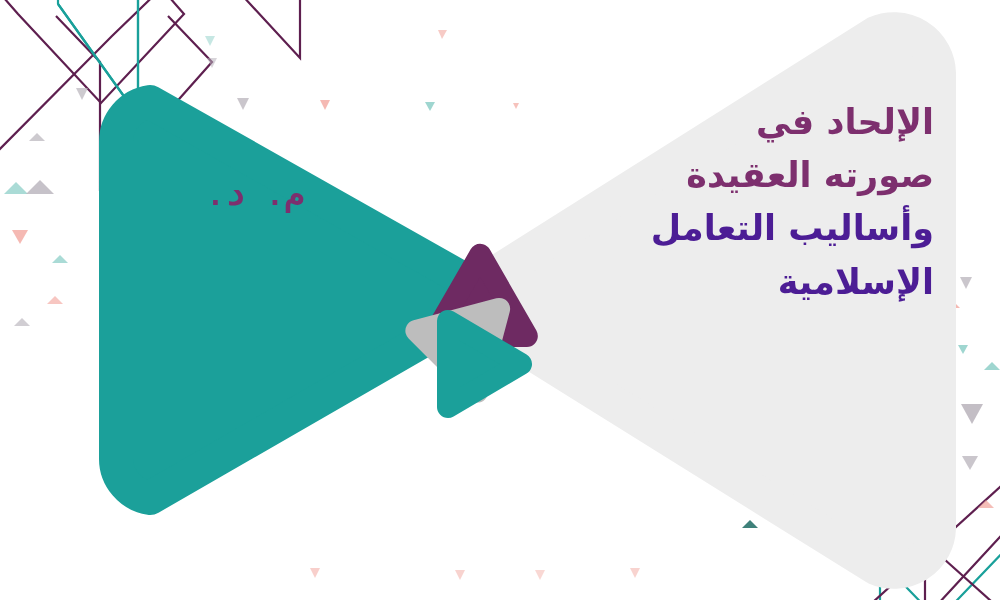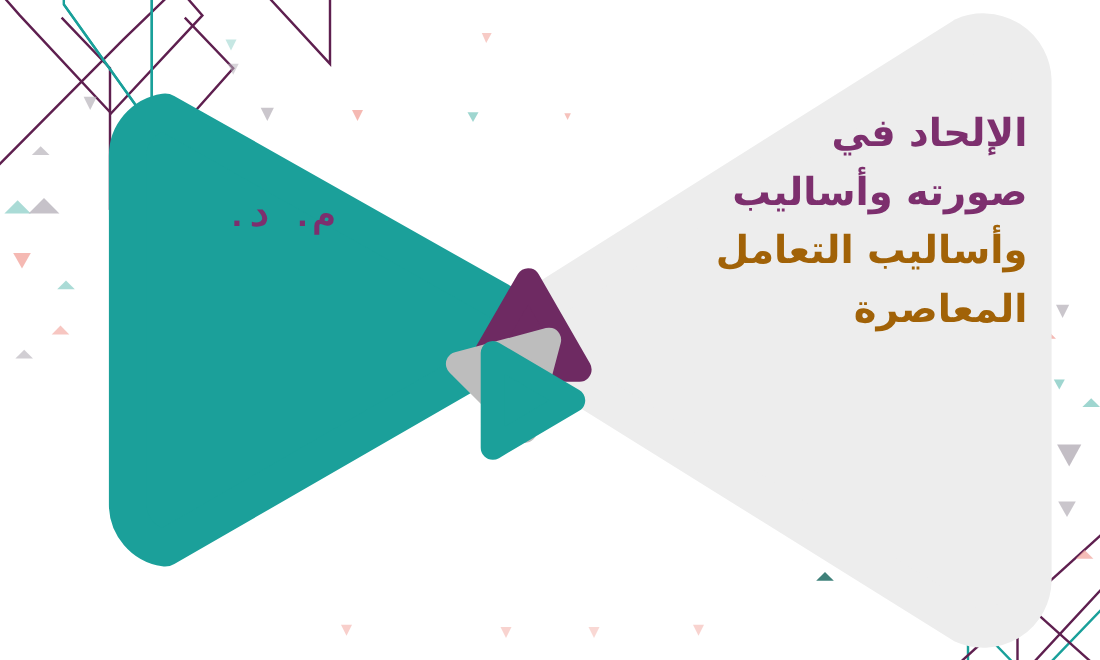--- a/index.html
+++ b/index.html
@@ -43,21 +43,21 @@
     direction: rtl;
   }
   .title-line {
     font-size: 35px;
     font-weight: bold;
     line-height: 1.52;
     letter-spacing: 0px;
     white-space: nowrap;
   }
   .title-line.purple { color: #7d2f6e; text-align: right; }
-  .title-line.teal   { color: #a16207; }
+  .title-line.teal   { color: #4c1d95; }
 
   .author-block {
     position: absolute;
     left: 120px;
     top: 172px;
     width: 270px;
     text-align: center;
     direction: rtl;
     font-family: Liberation Mono, monospace;
   }
@@ -159,22 +159,22 @@
       <g transform="rotate(-45 468 340)">
         <path d="M 512 340 L 438 297 L 438 383 Z" fill="#bdbdbd" stroke="#bdbdbd" stroke-width="22" stroke-linejoin="round"></path>
       </g>
 
       <path d="M 521 364 L 448 321 L 448 407 Z" fill="#1ba09a" stroke="#1ba09a" stroke-width="22" stroke-linejoin="round"></path>
     </g>
   </svg>
 
   <div class="title-block">
     <div class="title-line purple">الإلحاد في</div>
-    <div class="title-line purple">صورته وأساليب</div>
+    <div class="title-line purple">صورته العقيدة</div>
     <div class="title-line teal">وأساليب التعامل</div>
-    <div class="title-line teal">المعاصرة</div>
+    <div class="title-line teal">الإسلامية</div>
   </div>
 
   <div class="author-block">
     <div class="author-degree">م. د.</div>
   </div>
 
 </div>
 
 </body></html>

